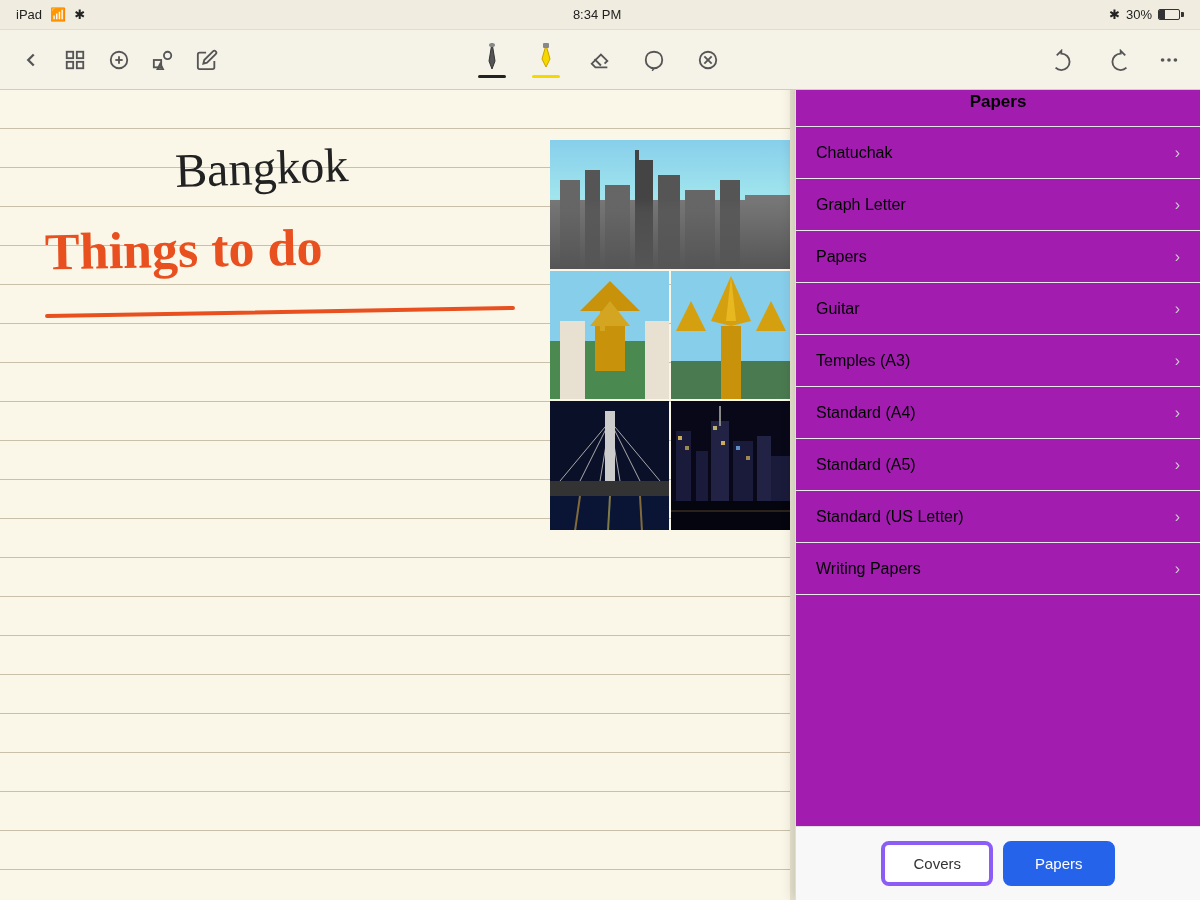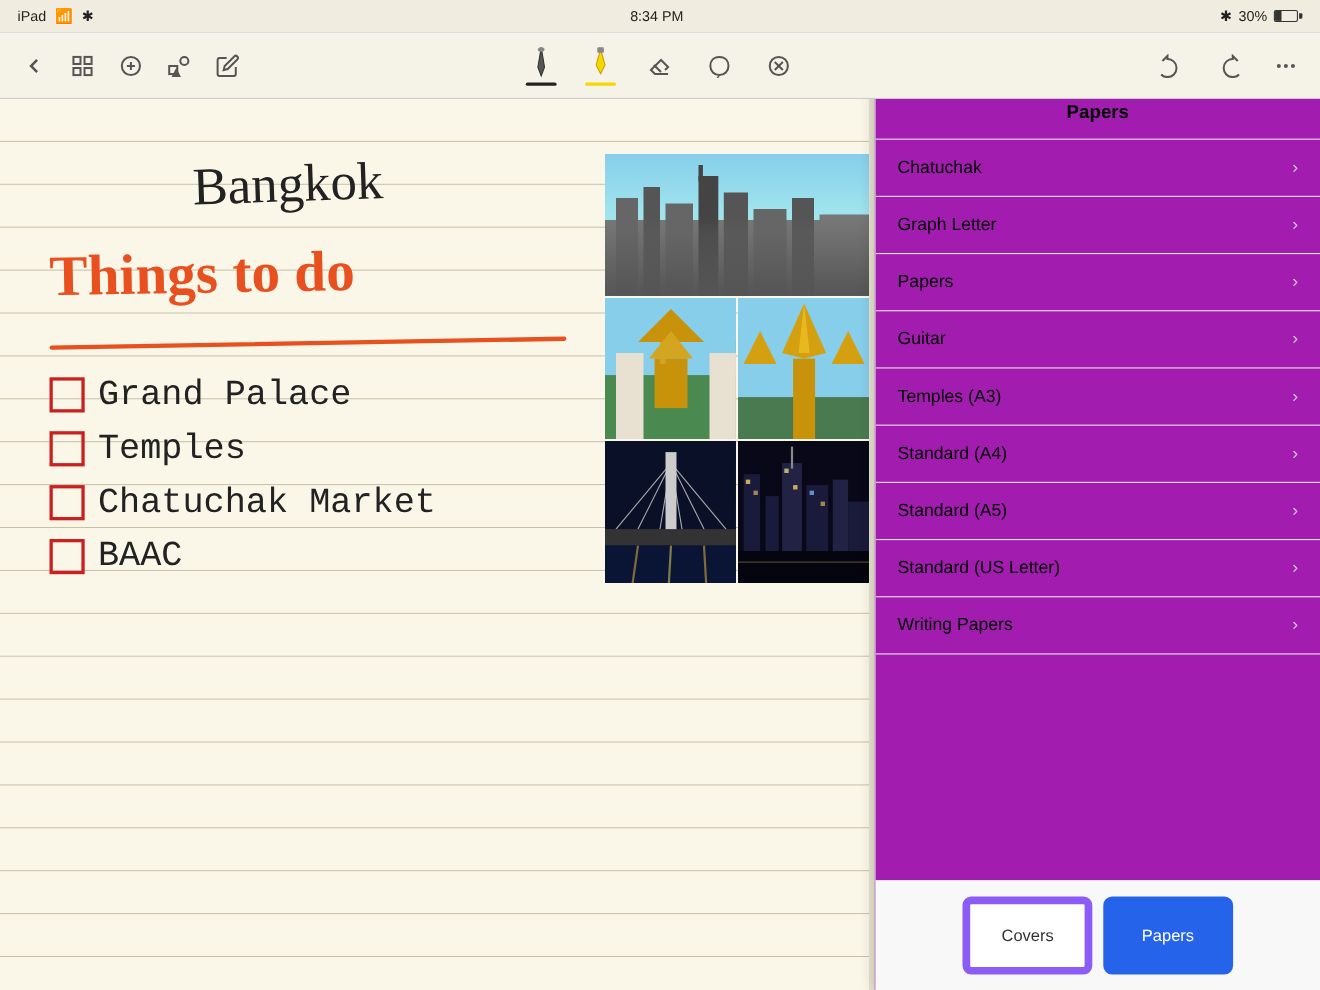--- a/index.html
+++ b/index.html
@@ -286,26 +286,26 @@
     .popup-footer {
       padding: 14px 20px;
       border-top: 1px solid #e0e0e0;
       display: flex;
       gap: 10px;
       justify-content: center;
       background: #f8f8f8;
     }
 
     .footer-btn {
-      padding: 20px 28px;
+      padding: 10px 28px;
       border-radius: 8px;
       font-size: 15px;
       font-weight: 500;
       cursor: pointer;
-      border: 7px solid #8b5cf6;
+      border: 4px solid #8b5cf6;
       background: #fff;
       color: #333;
     }
 
     .footer-btn.active {
       background: #2563eb;
       color: #fff;
       border-color: #2563eb;
     }
 
@@ -569,38 +569,20 @@
   </div>
 
   <div class="notebook-content">
 
     <div class="bangkok-text">Bangkok</div>
 
     <div class="things-to-do">Things to do</div>
 
     <div class="underline-orange"></div>
 
-    <div class="checklist">
-      <div class="checklist-item">
-        <div class="checkbox"></div>
-        <span class="checklist-text">Grand Palace</span>
-      </div>
-      <div class="checklist-item">
-        <div class="checkbox"></div>
-        <span class="checklist-text">Temples</span>
-      </div>
-      <div class="checklist-item">
-        <div class="checkbox"></div>
-        <span class="checklist-text">Chatuchak Market</span>
-      </div>
-      <div class="checklist-item">
-        <div class="checkbox"></div>
-        <span class="checklist-text">BAAC</span>
-      </div>
-    </div>
   </div>
 </div>
 
 <div class="popup-panel">
   <div class="popup-header">
     <span class="popup-title">Papers</span>
   </div>
 
   <div class="popup-list">
     <div class="popup-item">

